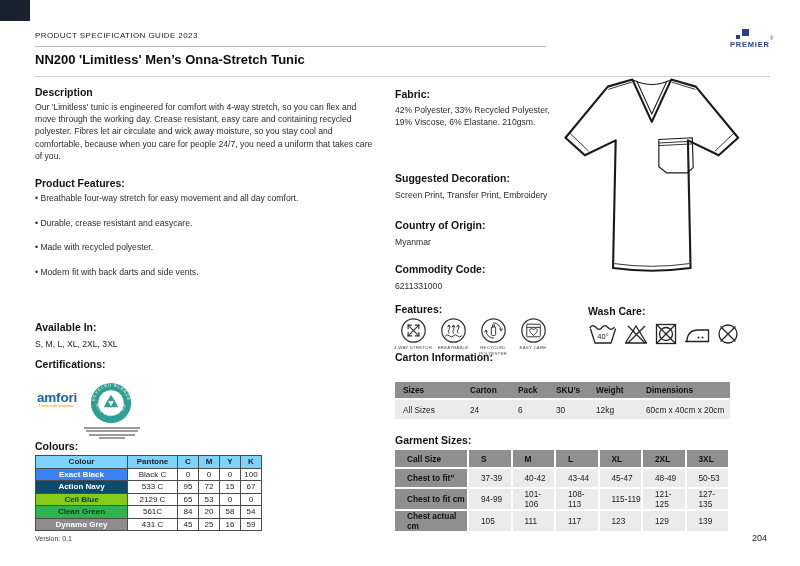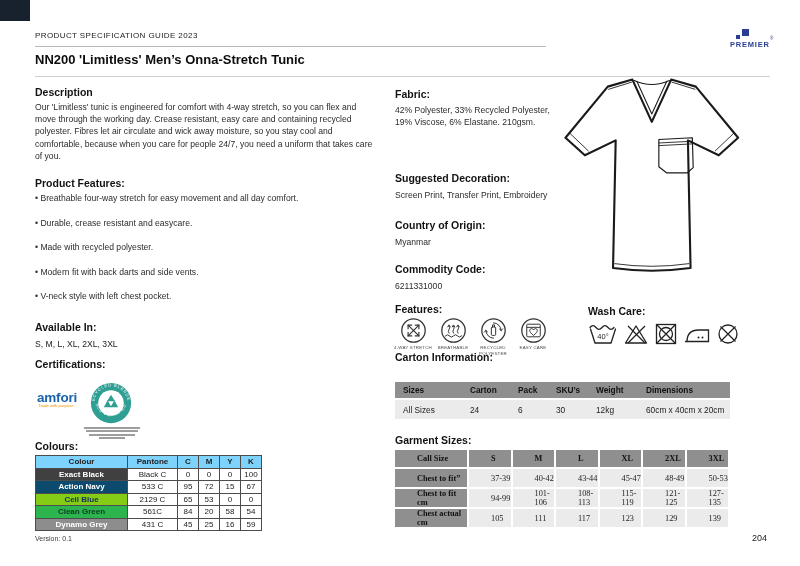--- a/index.html
+++ b/index.html
@@ -78,21 +78,21 @@
   #washcare-icons { left:588px; top:322px; display:flex; align-items:center; gap:6px; }
 
   #carton-heading { left:395px; top:351px; }
   #carton-table { left:395px; top:382px; width:335px; font-size:8.3px; border-collapse:separate; border-spacing:0; table-layout:fixed; }
   #carton-table td { text-align:left; padding-left:8px; }
   #carton-table tr.head td { background:#8f8f8f; color:#111; font-weight:bold; height:18px; border-bottom:2px solid #fff; }
   #carton-table tr.data td { background:#ebebeb; height:19px; }
 
   #garment-heading { left:395px; top:434px; }
   #garment-table { left:395px; top:450px; width:335px; font-size:8.3px; border-collapse:separate; border-spacing:0; table-layout:fixed; }
-  #garment-table td { padding-left:22px; border-right:2px solid #fff; border-bottom:2px solid #fff;font-family:Liberation Serif, serif; }
+  #garment-table td { padding-left:12px; border-right:2px solid #fff; border-bottom:2px solid #fff; }
   #garment-table tr.head td { background:#8f8f8f; color:#111; font-weight:bold; height:19px; }
   #garment-table td.rlabel { background:#8f8f8f; color:#111; font-weight:bold; }
   #garment-table tr.data td { height:20px; }
   #garment-table tr.data td.val { background:#ebebeb; }
 
   #tunic-illustration { left:546px; top:69px; }
 
   svg { display:block; }
 </style>
 </head>
@@ -114,21 +114,20 @@
 
 <div class="abs h" id="desc-heading">Description</div>
 <div class="abs body-text" id="desc-body">Our 'Limitless' tunic is engineered for comfort with 4-way stretch, so you can flex and move through the working day. Crease resistant, easy care and containing recycled polyester. Fibres let air circulate and wick away moisture, so you stay cool and comfortable, because when you care for people 24/7, you need a uniform that takes care of you.</div>
 
 <div class="abs h" id="features-heading">Product Features:</div>
 <ul class="abs" id="feature-list">
   <li>Breathable four-way stretch for easy movement and all day comfort.</li>
   <li>Durable, crease resistant and easycare.</li>
   <li>Made with recycled polyester.</li>
   <li>Modern fit with back darts and side vents.</li>
-  <li>V-neck style with left chest pocket.</li>
 </ul>
 
 <div class="abs h" id="available-heading">Available In:</div>
 <div class="abs" id="available-sizes">S, M, L, XL, 2XL, 3XL</div>
 
 <div class="abs h" id="cert-heading">Certifications:</div>
 
 <div class="abs" id="amfori-logo">
   <span id="amfori-name" style="color: rgb(27, 99, 173);">amfori</span>
   <span id="amfori-emblem">
@@ -173,21 +172,21 @@
   <tbody>
       <tr class="head">
     <td class="cname">Colour</td>
     <td class="pant">Pantone</td>
     <td class="num">C</td>
     <td class="num">M</td>
     <td class="num">Y</td>
     <td class="num">K</td>
   </tr>
   <tr>
-    <td class="cname" style="background: #404040; color: rgb(255, 255, 255);">Exact Black</td>
+    <td class="cname" style="background: #3b82f6; color: rgb(255, 255, 255);">Exact Black</td>
     <td class="pant">Black C</td>
     <td class="num">0</td>
     <td class="num">0</td>
     <td class="num">0</td>
     <td class="num">100</td>
   </tr>
   <tr>
     <td class="cname" style="background: #0c4a6e; color: rgb(255, 255, 255);">Action Navy</td>
     <td class="pant">533 C</td>
     <td class="num">95</td>

